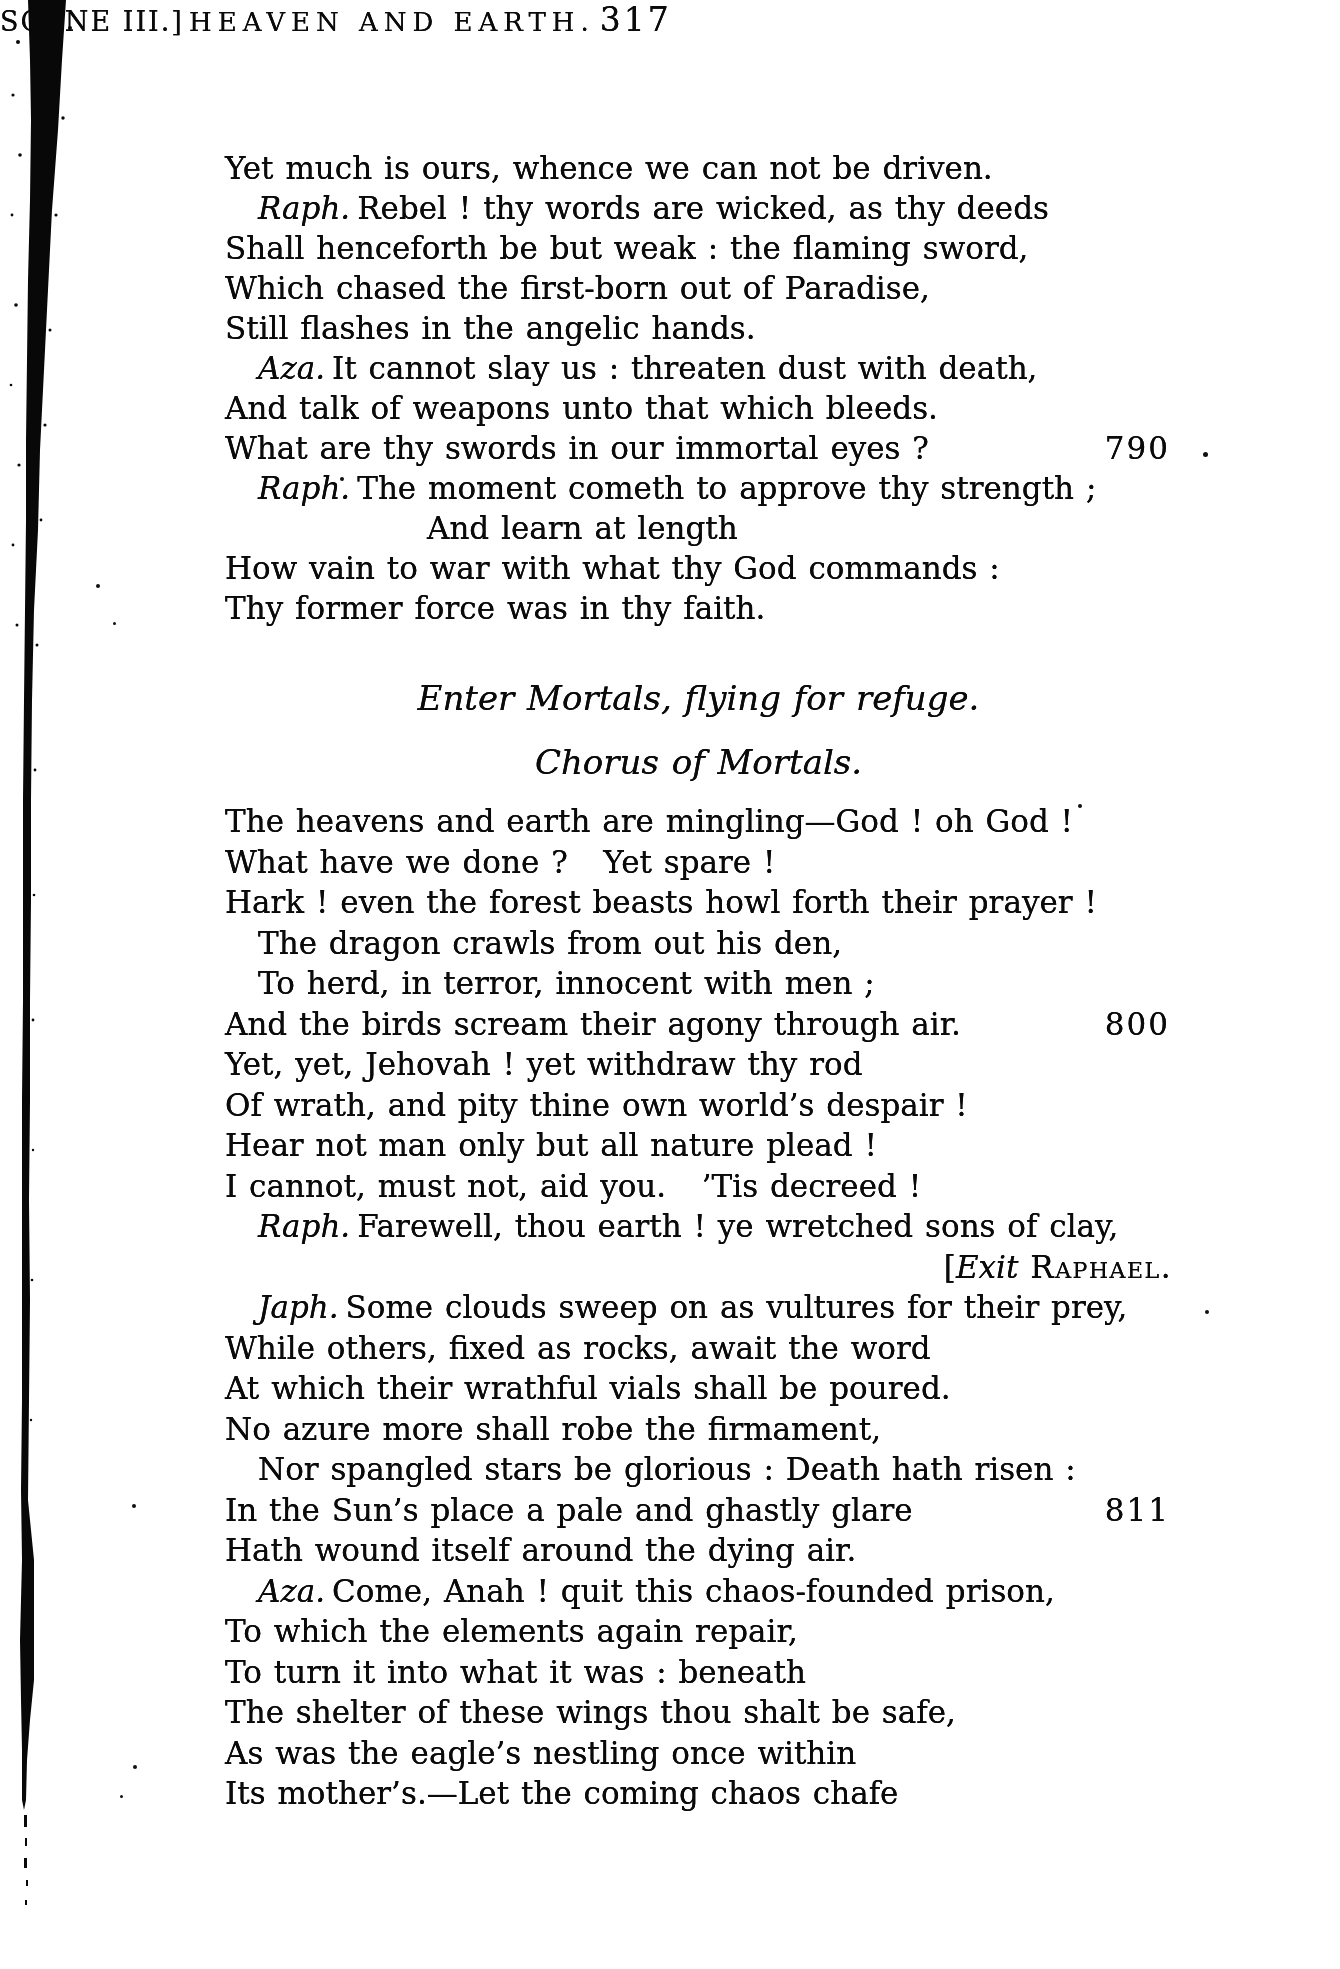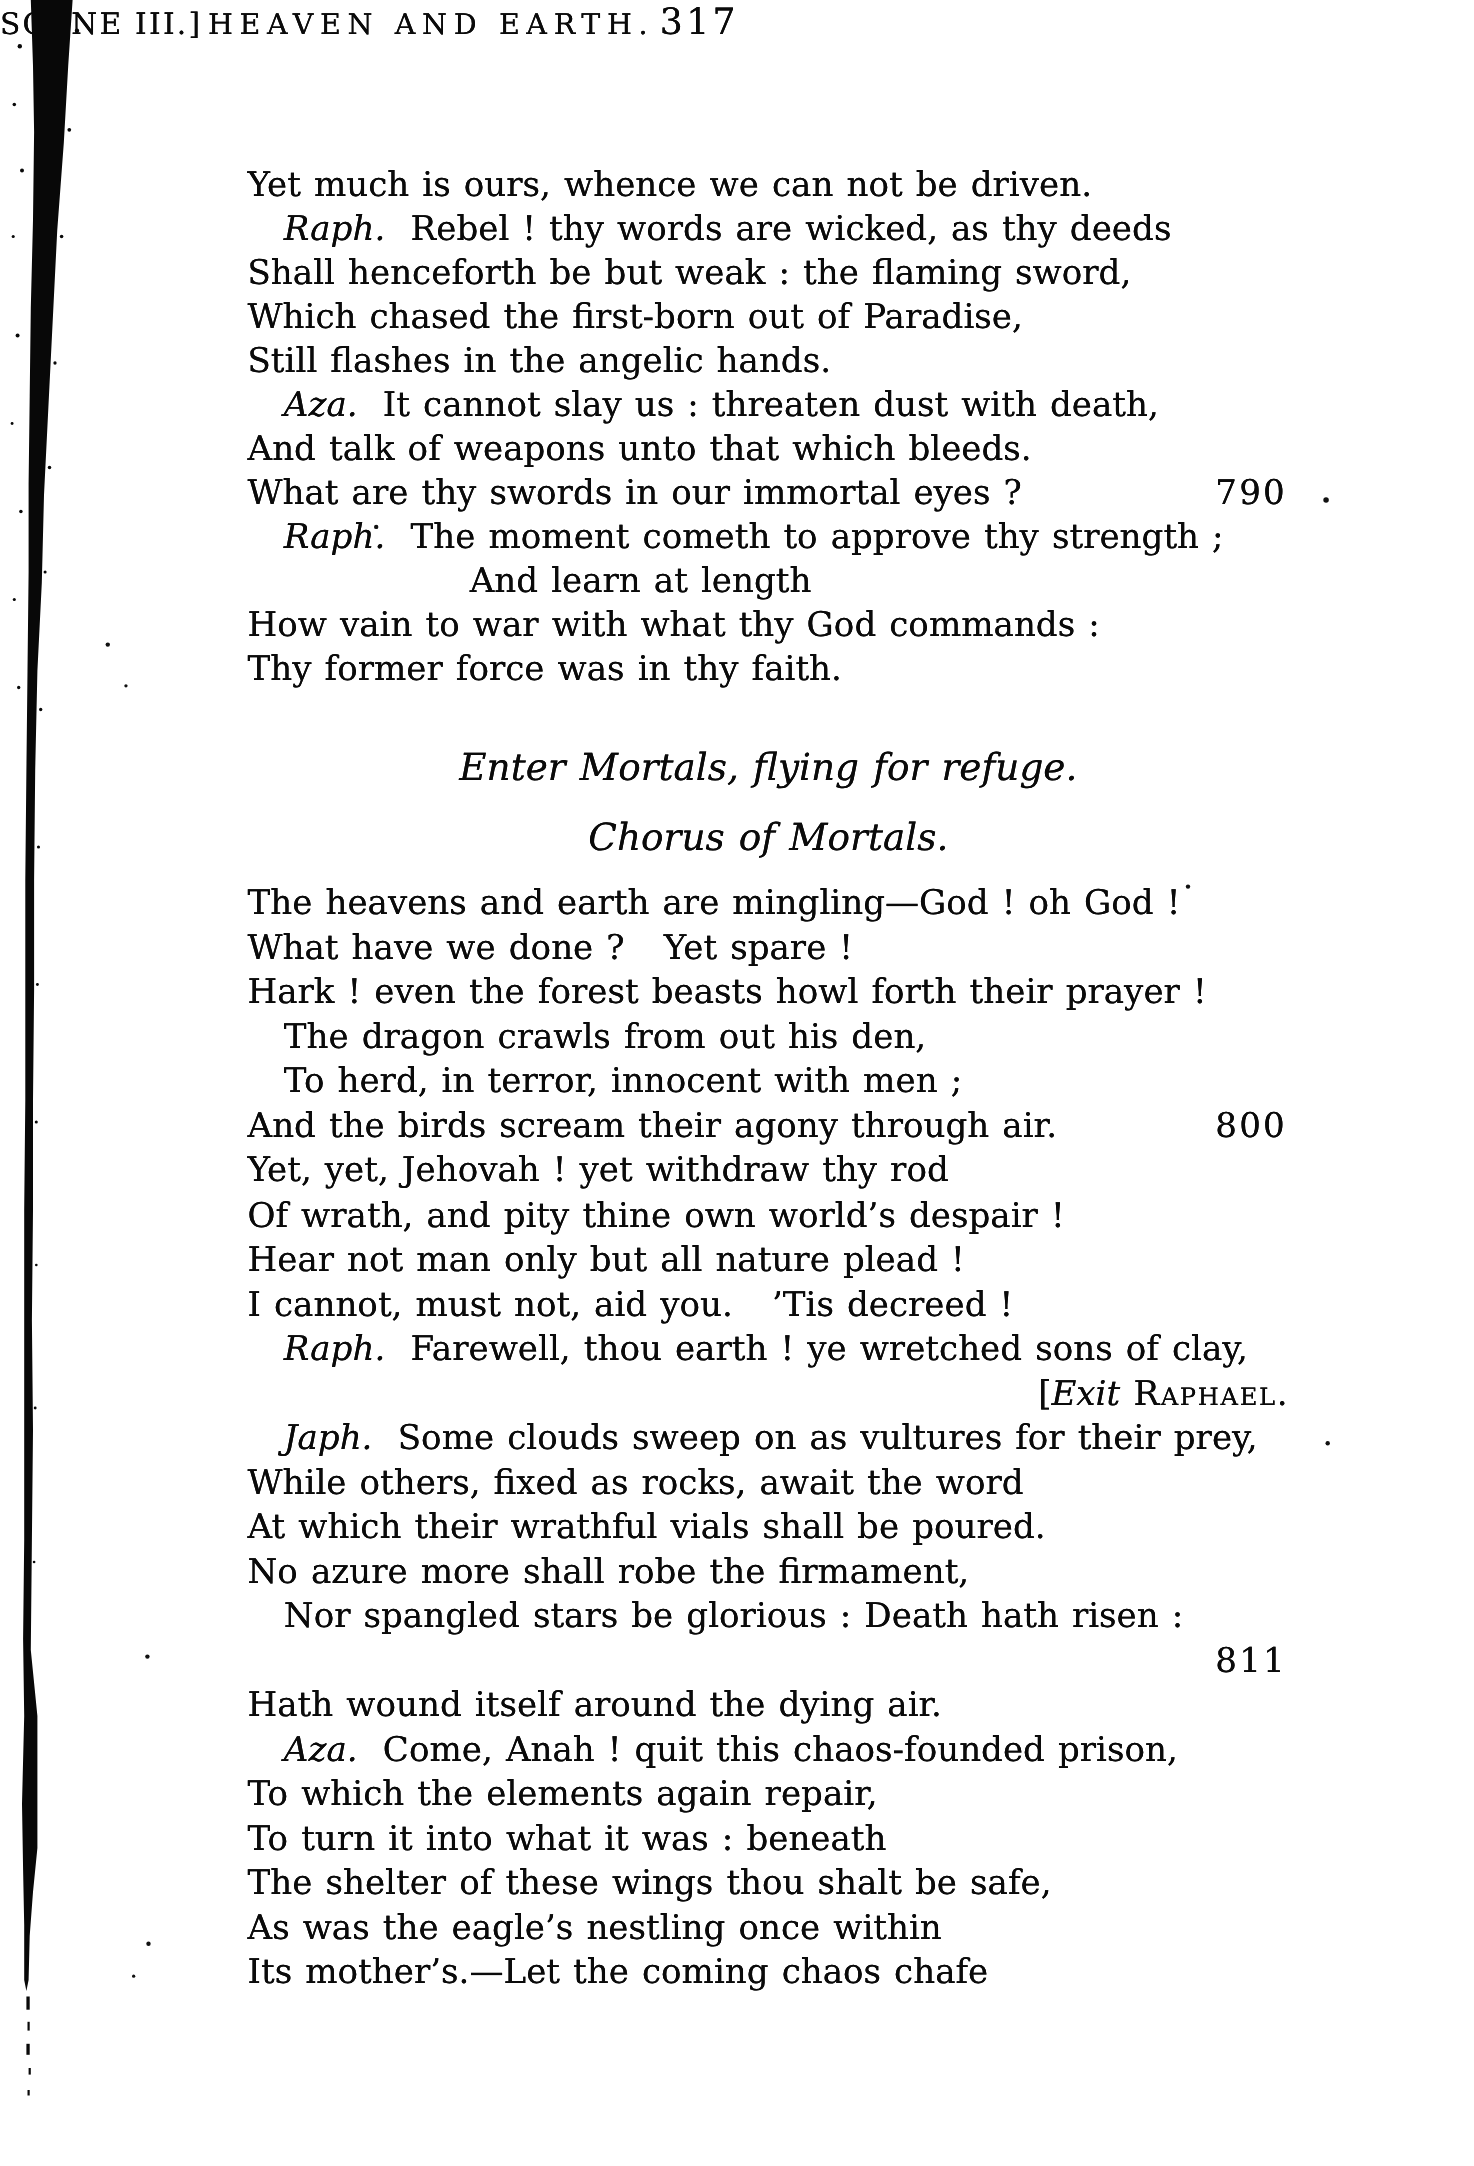--- a/index.html
+++ b/index.html
@@ -14,21 +14,21 @@
   }
   .h-scene{left:222px;top:84px;font-size:27px;letter-spacing:2px;}
   .h-title{left:490px;top:86px;width:460px;text-align:right;font-size:26px;letter-spacing:6px;}
   .h-page{left:1122px;top:82px;font-size:33px;letter-spacing:3px;}
   
   .text-block{position:absolute;left:225px;top:148px;width:947px;font-size:31px;word-spacing:2px;}
   .vline{position:relative;height:40px;line-height:40px;white-space:pre;}
   .chorus .vline{height:40.5px;line-height:40.5px;}
   .ind1{padding-left:33px;}
   .ind2{padding-left:202px;}
-  .speaker{font-style:italic;margin-right:23px;text-align:right;}
+  .speaker{font-style:italic;margin-right:7px;text-align:right;}
   .lnum{position:absolute;right:2px;top:0;letter-spacing:2px;}
   .stage-dir{font-style:italic;font-size:34px;text-align:center;line-height:44px;height:44px;white-space:pre;}
   .dir1{margin-top:48px;}
   .dir2{margin-top:20px;}
   .chorus{margin-top:17px;}
   .exit-line{text-align:right;}
   .exit-word{font-style:italic;margin-right:12px;}
   .exit-name{font-variant:small-caps;letter-spacing:1.5px;}
   
   .speck{position:absolute;background:#111;border-radius:50%;}
@@ -115,21 +115,21 @@
       <div class="vline"><span>Of wrath, and pity thine own world’s despair !</span></div>
       <div class="vline"><span>Hear not man only but all nature plead !</span></div>
       <div class="vline"><span>I cannot, must not, aid you.   ’Tis decreed !</span></div>
       <div class="vline ind1"><span class="speaker">Raph.</span><span>Farewell, thou earth ! ye wretched sons of clay,</span></div>
       <div class="vline exit-line"><span>[</span><span class="exit-word">Exit</span><span class="exit-name">Raphael.</span></div>
       <div class="vline ind1"><span class="speaker">Japh.</span><span>Some clouds sweep on as vultures for their prey,</span></div>
       <div class="vline"><span>While others, fixed as rocks, await the word</span></div>
       <div class="vline"><span>At which their wrathful vials shall be poured.</span></div>
       <div class="vline"><span>No azure more shall robe the firmament,</span></div>
       <div class="vline ind1"><span>Nor spangled stars be glorious : Death hath risen :</span></div>
-      <div class="vline"><span class="lnum">811</span></div>
+      <div class="vline"><span>In the Sun’s place a pale and ghastly glare</span><span class="lnum">811</span></div>
       <div class="vline"><span>Hath wound itself around the dying air.</span></div>
       <div class="vline ind1"><span class="speaker">Aza.</span><span>Come, Anah ! quit this chaos-founded prison,</span></div>
       <div class="vline"><span>To which the elements again repair,</span></div>
       <div class="vline"><span>To turn it into what it was : beneath</span></div>
       <div class="vline"><span>The shelter of these wings thou shalt be safe,</span></div>
       <div class="vline"><span>As was the eagle’s nestling once within</span></div>
       <div class="vline"><span>Its mother’s.—Let the coming chaos chafe</span></div>
     </div>
   </div>
 

